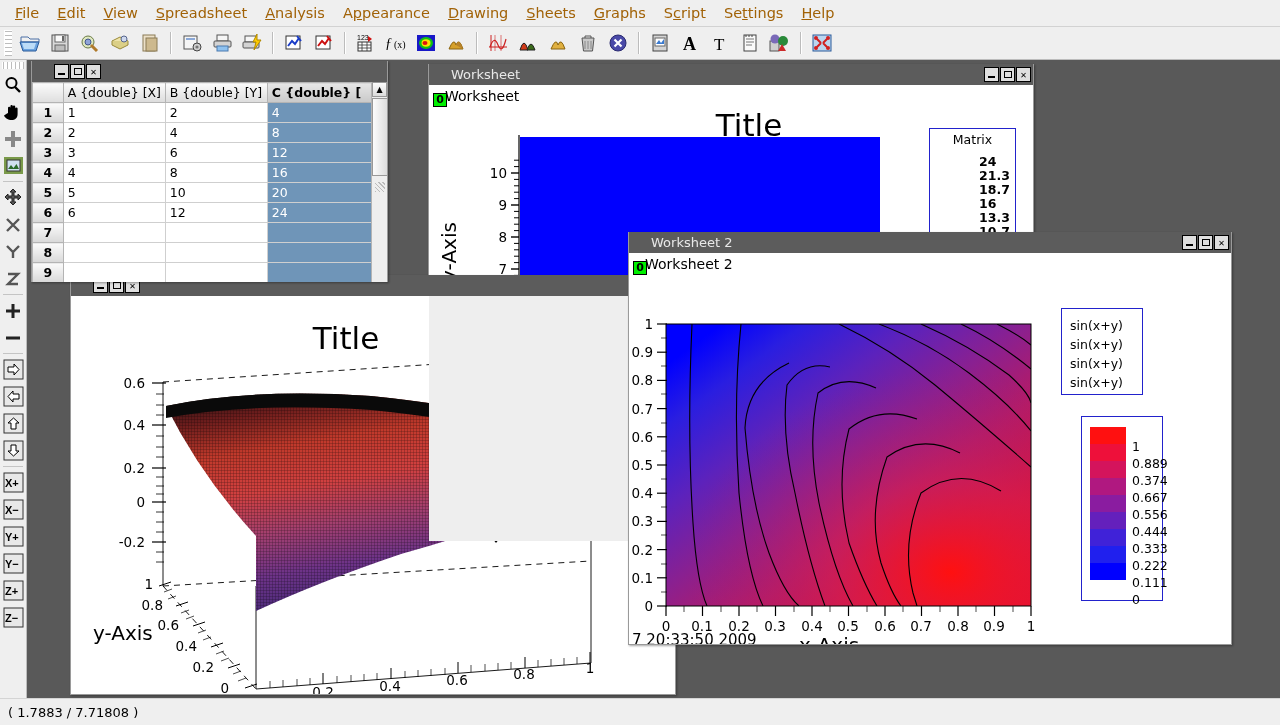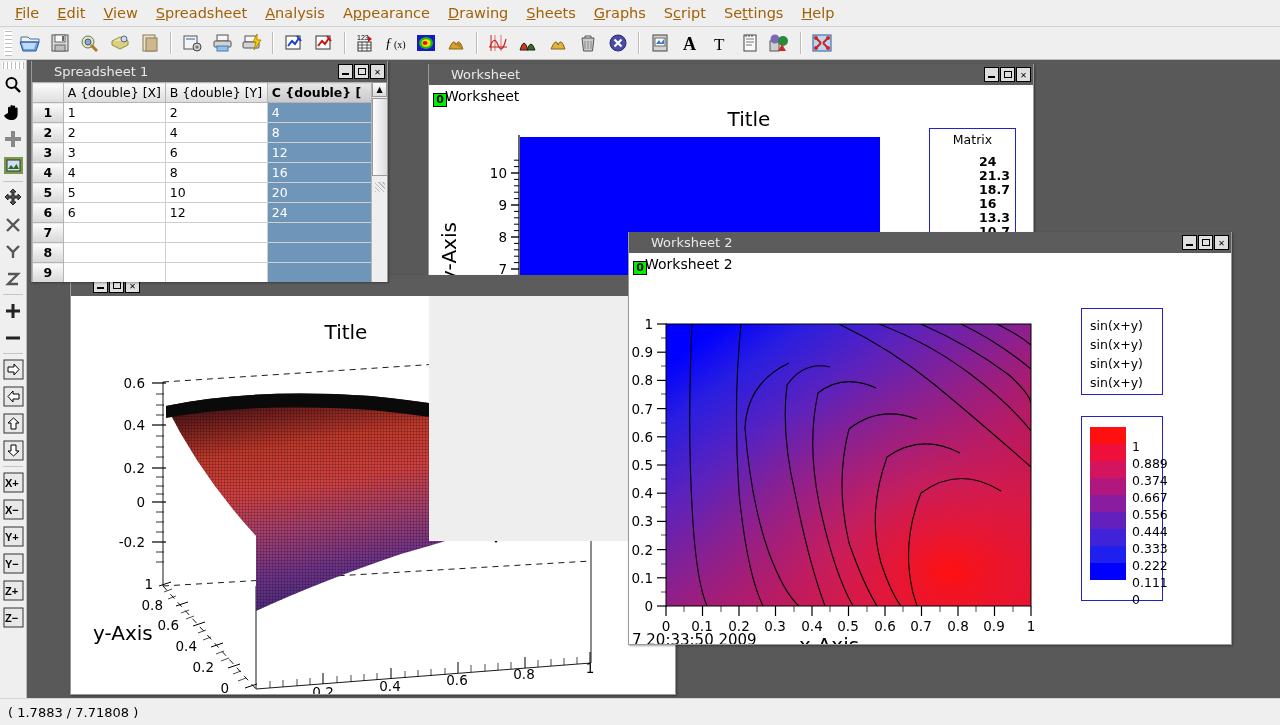--- a/index.html
+++ b/index.html
@@ -102,21 +102,21 @@
 
   
   #ws1 { left:428px; top:64px; width:606px; height:226px; }
   #ws1 .winbody { height:204px; }
   .ws-label { position:absolute; left:4px; top:3px; font-size:14px; color:#000;
      white-space:nowrap; z-index:4;}
   .badge0 { display:inline-block; width:14px; height:14px; background:#00ef00;
      border:1px solid #000; color:#000; font-size:11px; line-height:12px;
      text-align:center; font-weight:bold; vertical-align:-2px; margin-right:-2px;}
 
-  .plot-title { position:absolute; text-align:center; font-size:20px; color:#000;
+  .plot-title { position:absolute; text-align:center; font-size:31px; color:#000;
      font-family:"DejaVu Sans","Liberation Sans",sans-serif; }
   .axlab { position:absolute; font-size:18px; color:#000; }
   .tick { position:absolute; font-size:13.5px; color:#000; text-align:right; }
   .tickx { position:absolute; font-size:13.5px; color:#000; text-align:center; }
 
   .legendbox { position:absolute; border:1px solid #2222cc; background:#fff; }
   .legendbox .lt { text-align:center; font-size:12.5px; padding-top:3px; }
   .cbar-labels { position:absolute; font-size:12.5px; font-weight:bold; line-height:14px; }
 
   
@@ -701,21 +701,20 @@
     <div class="tickx" style="left:499px; top:364px; width:40px;">1</div>
 
     <div class="axlab" style="left:22px; top:325px; font-size:20px;">y-Axis</div>
 
     <div class="greypanel" style="left:358px; top:0; width:248px; height:245px;"></div>
   </div>
 </div>
 
 <div class="win" id="sheet1">
   <div class="titlebar">
-    <div class="tb-title">Spreadsheet 1</div>
     <div class="wbtns">
       <div class="wbtn">
           <div class="mn"></div>
         </div>
       <div class="wbtn">
           <div class="mx"></div>
         </div>
       <div class="wbtn">✕</div>
     </div>
   </div>
@@ -929,21 +928,21 @@
     <div class="tickx" style="left:242px; top:365px; width:28px;">0.6</div>
     <div class="tickx" style="left:278px; top:365px; width:28px;">0.7</div>
     <div class="tickx" style="left:315px; top:365px; width:28px;">0.8</div>
     <div class="tickx" style="left:351px; top:365px; width:28px;">0.9</div>
     <div class="tickx" style="left:388px; top:365px; width:28px;">1</div>
 
     <div class="axlab" style="left:170px; top:380px; font-size:20px;">x-Axis</div>
 
     <div style="position:absolute; left:3px; top:378px; font-size:15px; color:#000; white-space:nowrap;">7 20:33:50 2009</div>
 
-    <div class="legendbox" style="left:452px; top:55px; width:82px; height:87px;">
+    <div class="legendbox" style="left:432px; top:55px; width:82px; height:87px;">
       <div style="padding:7px 0 0 8px; font-size:12.5px; line-height:19px;">
         <div>sin(x+y)</div>
         <div>sin(x+y)</div>
         <div>sin(x+y)</div>
         <div>sin(x+y)</div>
       </div>
     </div>
 
     <div class="legendbox" style="left:452px; top:163px; width:82px; height:185px;">
       <div style="position:absolute; left:8px; top:10px; width:36px;">

